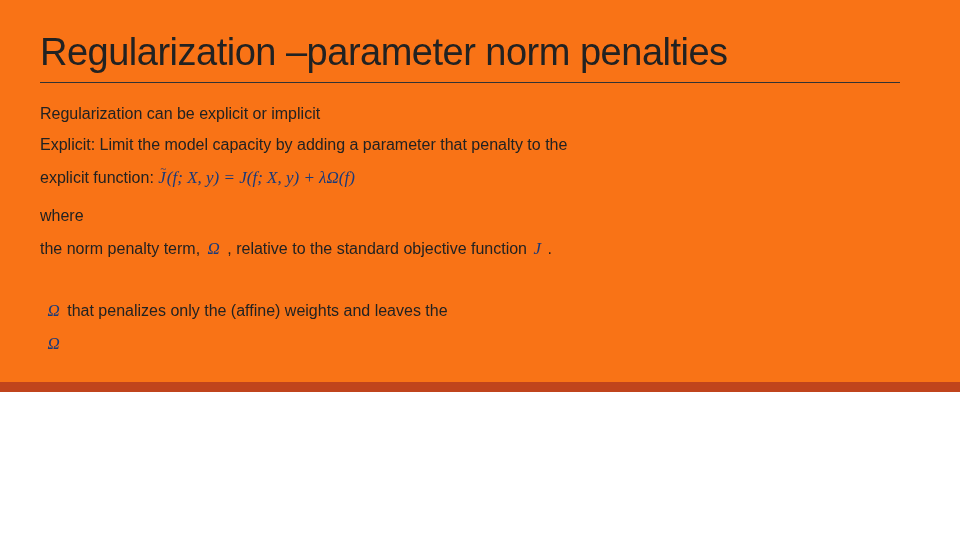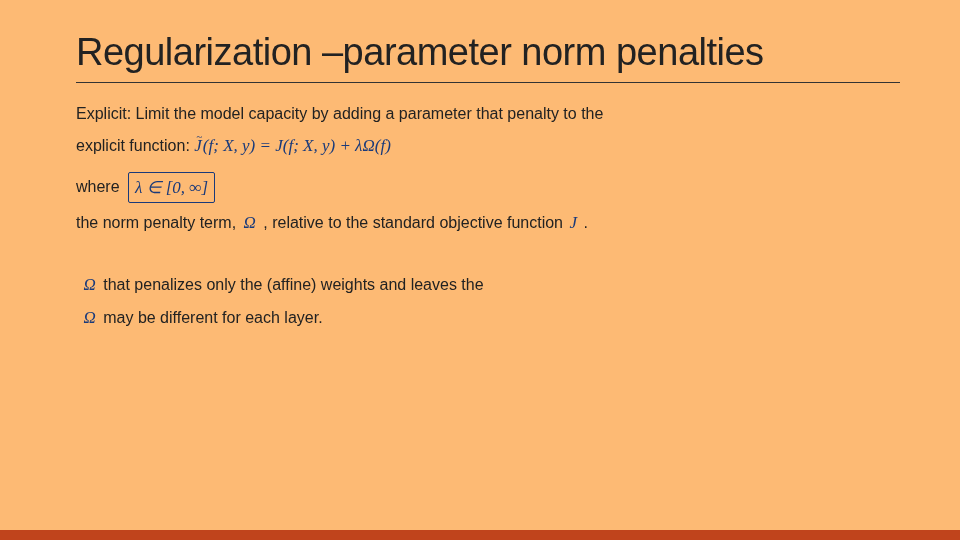--- a/index.html
+++ b/index.html
@@ -8,24 +8,24 @@
       width: 960px;
       height: 540px;
       background: #ffffff;
       font-family: 'Segoe UI', Arial, sans-serif;
       overflow: hidden;
       position: relative;
     }
 
     .slide-container {
       width: 960px;
-      height: 540px;
-      background: #fdba74;
+      height: 392px;
+      background: #f97316;
       position: relative;
-      padding: 32px 60px 20px 76px;
+      padding: 32px 60px 20px 40px;
     }
 
     .title {
       font-size: 38px;
       font-weight: 300;
       color: #222222;
       letter-spacing: -0.5px;
       margin-bottom: 8px;
       line-height: 1.1;
     }
@@ -129,38 +129,38 @@
     }
   </style>
 </head>
 <body>
 
 <div class="slide-container">
 
   <h1 class="title">Regularization –parameter norm penalties</h1>
   <hr class="title-underline">
 
+  <p class="body-text">Regularization can be explicit or implicit</p>
 
   <p class="body-text">Explicit: Limit the model capacity by adding a parameter that penalty to the</p>
 
   <div class="objective-line body-text">
     <span>explicit function:</span>
     &nbsp;
     <span class="math-block">
       <span style="position:relative; display:inline-block; margin-right:1px;">
         <span style="position:absolute; top:-4px; left:2px; font-size:11px;">~</span>J
       </span>
       (f;&nbsp;X,&nbsp;y)&nbsp;=&nbsp;J(f;&nbsp;X,&nbsp;y)&nbsp;+&nbsp;λΩ(f)
     </span>
   </div>
 
   <div class="where-line body-text gap-top">
     <span>where</span>
     &nbsp;
-    <span class="lambda-set">λ ∈ [0, ∞]</span>
     &nbsp;
   </div>
 
   <div class="norm-line body-text">
     <span>the  norm penalty term,</span>
     &nbsp;
     <span class="omega-r">Ω</span>
     &nbsp;
     <span>, relative to the standard objective function</span>
     &nbsp;
@@ -173,17 +173,16 @@
     &nbsp;
     <span class="omega-r">Ω</span>
     &nbsp;
     <span>that penalizes only the (affine) weights and leaves  the</span>
   </div>
 
   <div class="biases-line body-text">
     &nbsp;
     <span class="omega-r">Ω</span>
     &nbsp;
-    <span>may be different for each layer.</span>
   </div>
 
   <div class="bottom-bar"></div>
 </div>
 
 </body></html>

